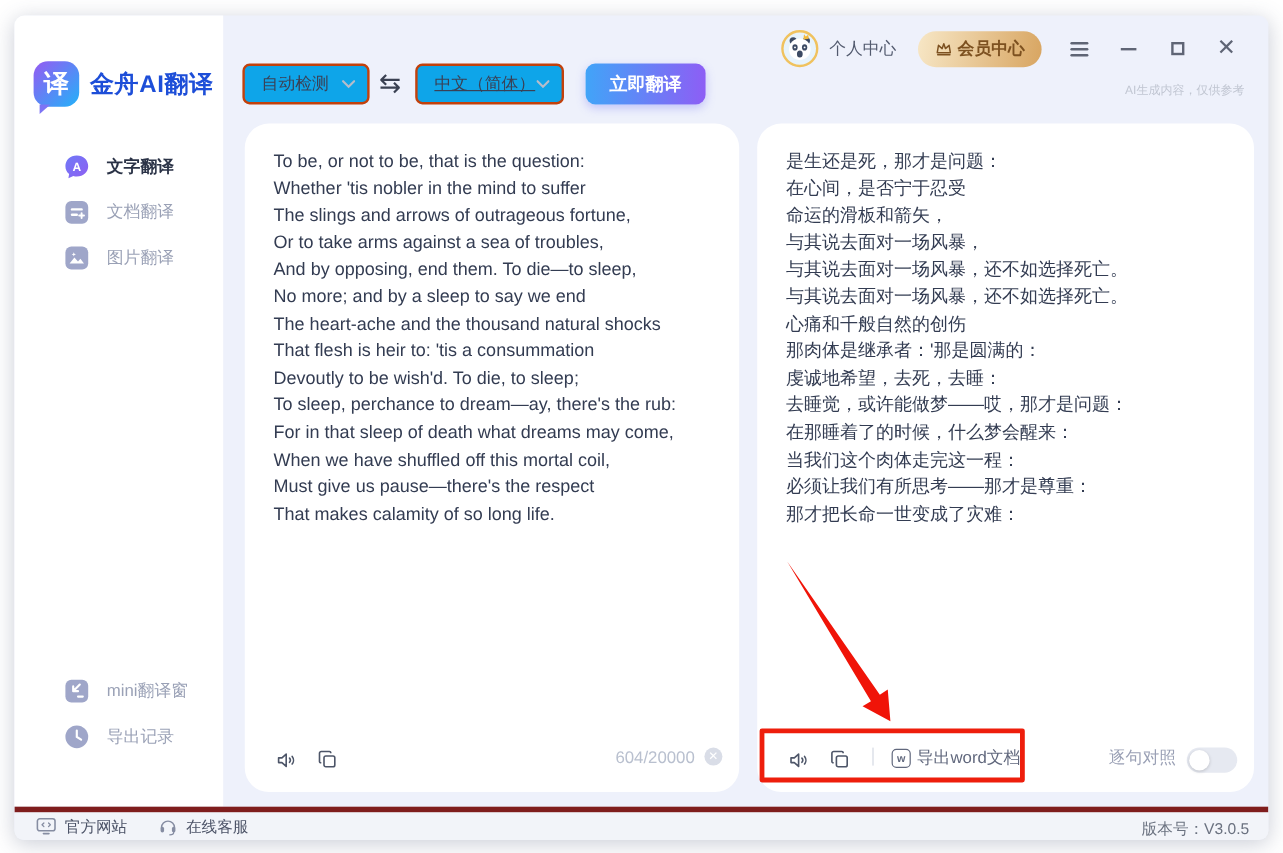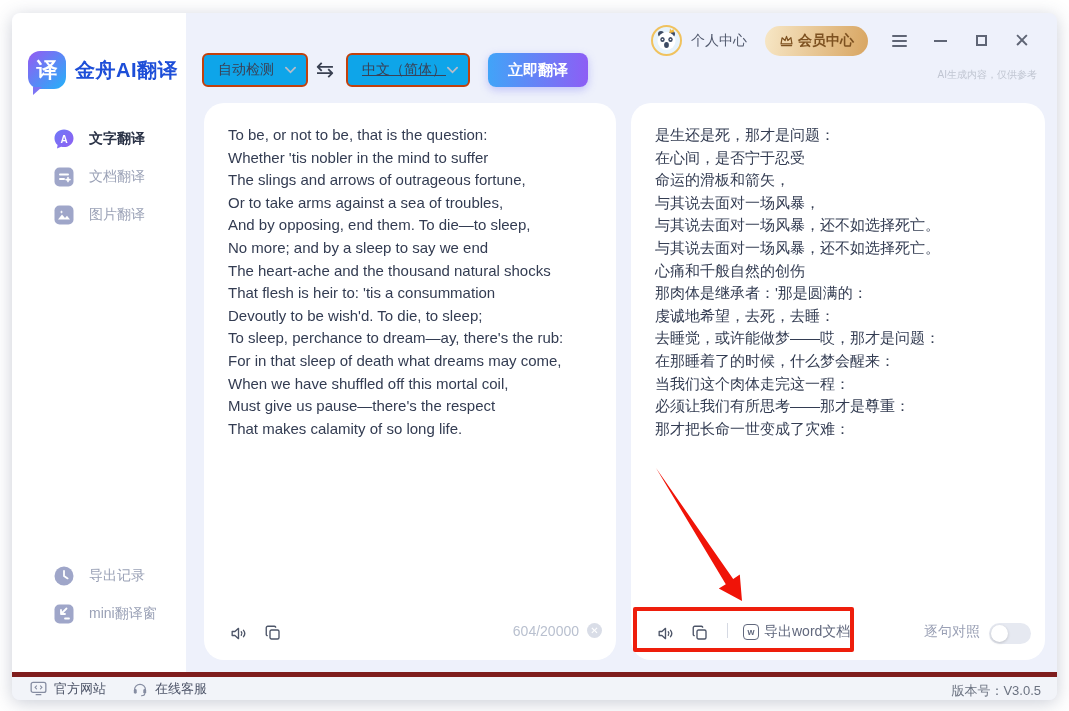--- a/index.html
+++ b/index.html
@@ -139,35 +139,35 @@
             </svg>
           </span>
           <span>图片翻译</span>
         </div>
       </div>
 
       <div class="nav-bottom">
         <div class="nav-item">
           <span class="nav-ic">
             <svg width="24" height="24" viewBox="0 0 24 24">
-              <circle cx="12" cy="12" r="9.5" fill="#9fa6c9"></circle>
-              <path d="M12 6.8V12l3.6 2.4" stroke="#fff" stroke-width="1.8" stroke-linecap="round" fill="none"></path>
-            </svg>
-          </span>
-          <span>导出记录</span>
-        </div>
-        <div class="nav-item">
-          <span class="nav-ic">
-            <svg width="24" height="24" viewBox="0 0 24 24">
               <rect x="2.5" y="2.5" width="19" height="19" rx="5" fill="#9fa6c9"></rect>
               <path d="M14.5 6.5l-5.5 5.5M9 8v4h4" stroke="#fff" stroke-width="1.8" stroke-linecap="round" stroke-linejoin="round" fill="none"></path>
               <path d="M13 16.5h4" stroke="#fff" stroke-width="1.8" stroke-linecap="round"></path>
             </svg>
           </span>
           <span>mini翻译窗</span>
+        </div>
+        <div class="nav-item">
+          <span class="nav-ic">
+            <svg width="24" height="24" viewBox="0 0 24 24">
+              <circle cx="12" cy="12" r="9.5" fill="#9fa6c9"></circle>
+              <path d="M12 6.8V12l3.6 2.4" stroke="#fff" stroke-width="1.8" stroke-linecap="round" fill="none"></path>
+            </svg>
+          </span>
+          <span>导出记录</span>
         </div>
       </div>
     </div>
 
     <div class="lang-select sel-source">
       <span>自动检测</span>
       <svg width="11" height="8" viewBox="0 0 12 8">
           <path d="M1 1.5l5 5 5-5" stroke="#b6bcca" stroke-width="2" fill="none" stroke-linecap="round"></path>
         </svg>
     </div>

